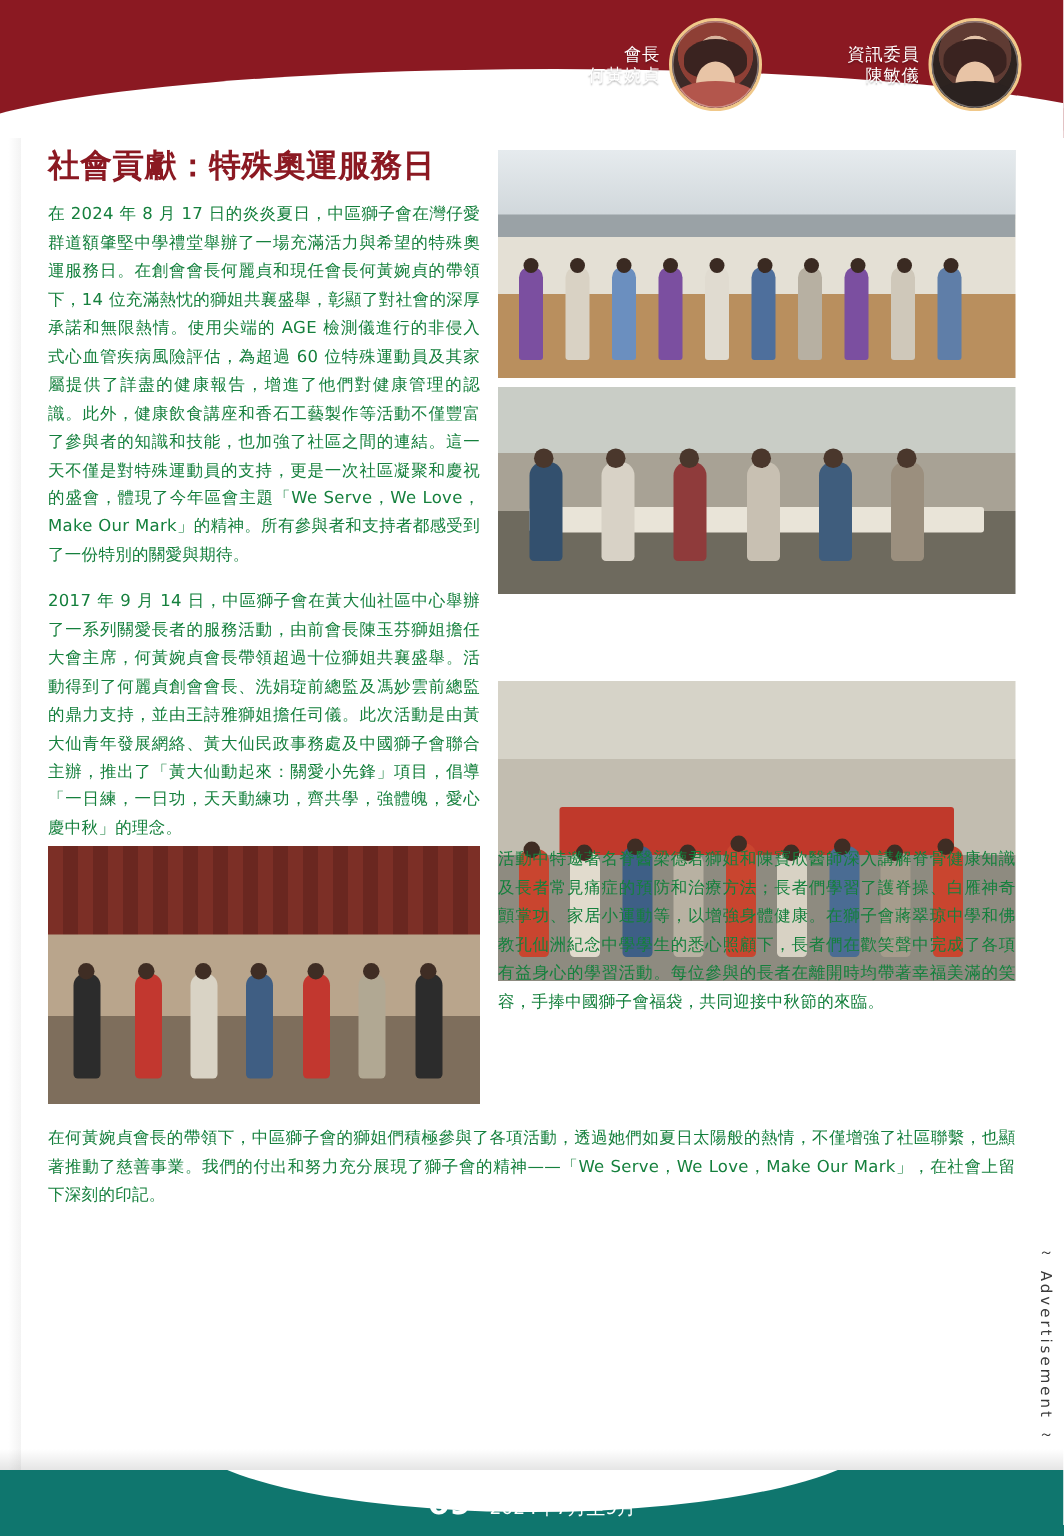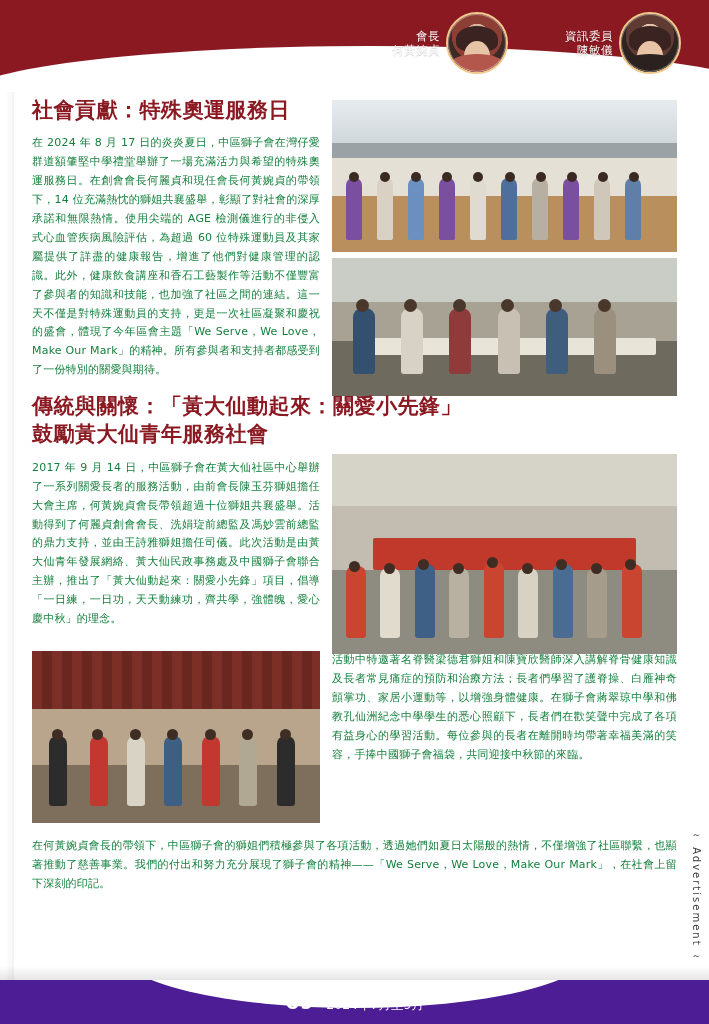--- a/index.html
+++ b/index.html
@@ -281,21 +281,21 @@
     font-size: 10px;
     color: #3a3a3a;
     letter-spacing: 2px;
   }
 
   
   .footer {
     position: absolute;
     left: 0; bottom: 0;
     width: 709px; height: 44px;
-    background: #4c1d95;
+    background: #0f766e;
     overflow: hidden;
   }
   .footer .arc {
     position: absolute;
     left: 50%; top: -28px;
     transform: translateX(-50%);
     width: 470px; height: 56px;
     background: #ffffff;
     border-radius: 0 0 50% 50% / 0 0 100% 100%;
   }
@@ -409,24 +409,20 @@
             <div class="h" style="left:49%; bottom:calc(16% + 62px);"></div>
           <div class="p" style="left:62%; background:#3f5d7d;"></div>
             <div class="h" style="left:63%; bottom:calc(16% + 62px);"></div>
           <div class="p" style="left:76%; background:#9b8f7e;"></div>
             <div class="h" style="left:77%; bottom:calc(16% + 62px);"></div>
         </div>
       </div>
     </div>
 
     <div class="sec3" style="margin-top:12px;">
-      <h2 class="heading">
-        <span>傳統與關懷：「黃大仙動起來：關愛小先鋒」</span>
-        <span class="hl2">鼓勵黃大仙青年服務社會</span>
-      </h2>
 
       <div class="sec3-left body-col">2017 年 9 月 14 日，中區獅子會在黃大仙社區中心舉辦了一系列關愛長者的服務活動，由前會長陳玉芬獅姐擔任大會主席，何黃婉貞會長帶領超過十位獅姐共襄盛舉。活動得到了何麗貞創會會長、洗娟琁前總監及馮妙雲前總監的鼎力支持，並由王詩雅獅姐擔任司儀。此次活動是由黃大仙青年發展網絡、黃大仙民政事務處及中國獅子會聯合主辦，推出了「黃大仙動起來：關愛小先鋒」項目，倡導「一日練，一日功，天天動練功，齊共學，強體魄，愛心慶中秋」的理念。</div>
 
       <div class="sec3-right" style="top:62px;">
         <div class="photo" id="photo-group-banner">
           <div class="banner"></div>
           <div class="p" style="left:4%;  bottom:8%;  height:72px; background:#c9452f;"></div>
             <div class="h" style="left:5%;  bottom:calc(8% + 66px);"></div>
           <div class="p" style="left:14%; bottom:8%;  height:70px; background:#e1dbcd;"></div>
             <div class="h" style="left:15%; bottom:calc(8% + 64px);"></div>
@@ -441,21 +437,21 @@
           <div class="p" style="left:64%; bottom:8%;  height:74px; background:#4a6c93;"></div>
             <div class="h" style="left:65%; bottom:calc(8% + 68px);"></div>
           <div class="p" style="left:74%; bottom:8%;  height:70px; background:#a59c8c;"></div>
             <div class="h" style="left:75%; bottom:calc(8% + 64px);"></div>
           <div class="p" style="left:84%; bottom:8%;  height:74px; background:#c9452f;"></div>
             <div class="h" style="left:85%; bottom:calc(8% + 68px);"></div>
         </div>
       </div>
     </div>
 
-    <div class="sec3" style="margin-top:22px;">
+    <div class="sec3" style="margin-top:2px;">
       <div class="sec3-left">
         <div class="photo" id="photo-dance-performance">
           <div class="curtain"></div>
           <div class="p" style="left:6%;  background:#2c2c2c;"></div>
             <div class="h" style="left:7%;  bottom:calc(10% + 66px);"></div>
           <div class="p" style="left:20%; background:#c2372f;"></div>
             <div class="h" style="left:21%; bottom:calc(10% + 66px);"></div>
           <div class="p" style="left:33%; background:#d9d3c5;"></div>
             <div class="h" style="left:34%; bottom:calc(10% + 66px);"></div>
           <div class="p" style="left:46%; background:#3f5e83;"></div>

